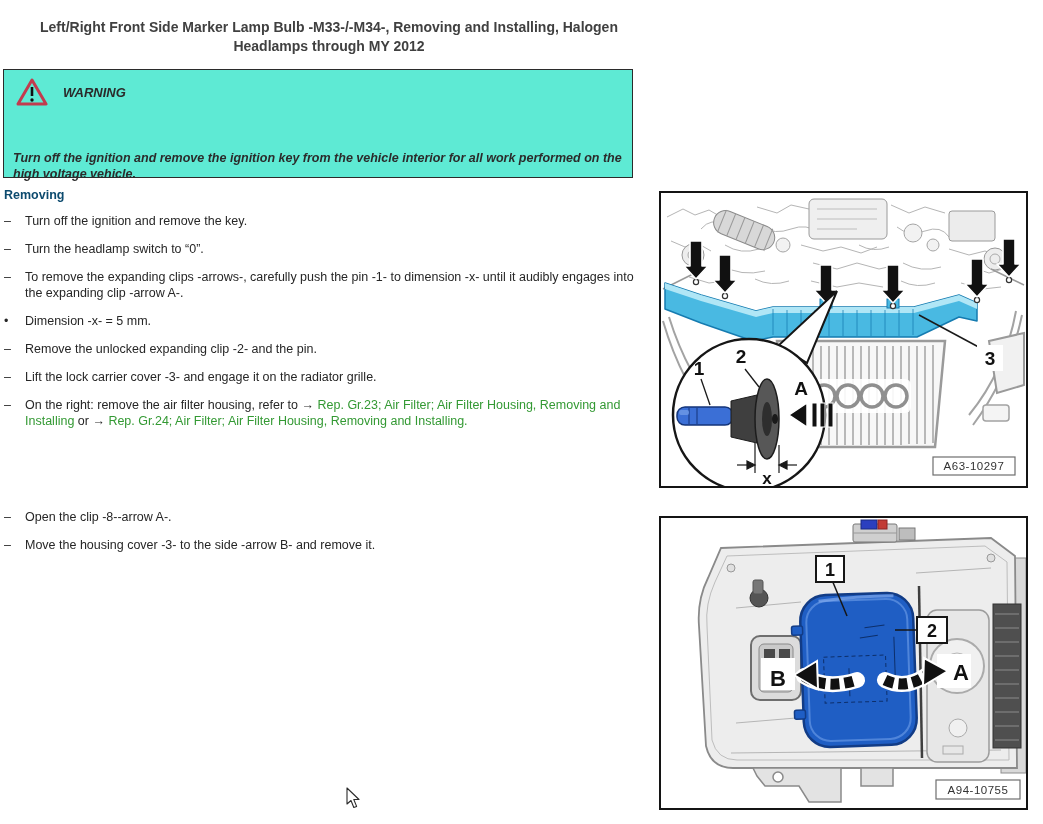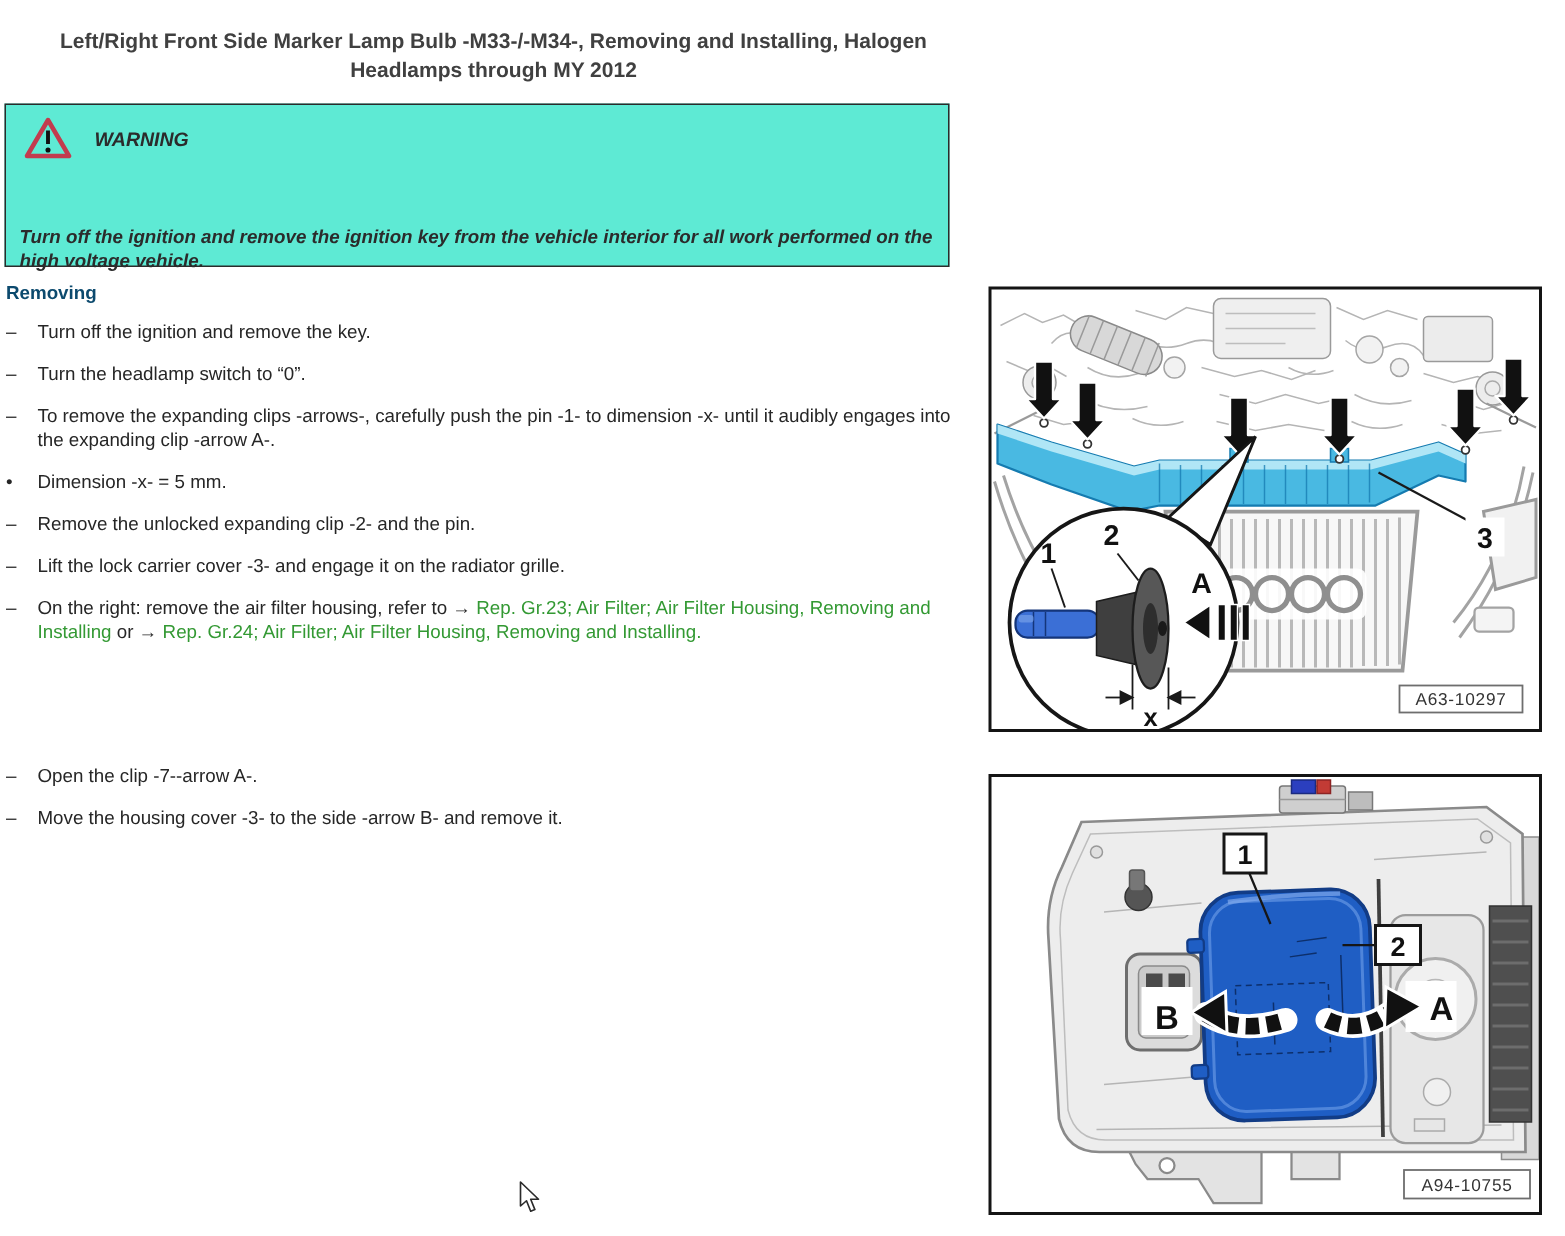--- a/index.html
+++ b/index.html
@@ -76,21 +76,21 @@
       <span class="stext"><span>Lift the lock carrier cover -3- and engage it on the radiator grille.</span></span>
     </div>
     <div class="step">
       <span class="bullet">–</span>
       <span class="stext"><span>On the right: remove the air filter housing, refer to → </span><span class="xlink">Rep. Gr.23; Air Filter; Air Filter Housing, Removing and Installing</span><span> or → </span><span class="xlink">Rep. Gr.24; Air Filter; Air Filter Housing, Removing and Installing.</span></span>
     </div>
   </div>
 <div class="abs steps" id="steps2">
     <div class="step">
       <span class="bullet">–</span>
-      <span class="stext"><span>Open the clip -7--arrow A-.</span></span>
+      <span class="stext"><span>Open the clip -8--arrow A-.</span></span>
     </div>
     <div class="step">
       <span class="bullet">–</span>
       <span class="stext"><span>Move the housing cover -3- to the side -arrow B- and remove it.</span></span>
     </div>
   </div>
 
 <div class="abs figure" id="fig1">
 <svg width="365" height="293" viewBox="0 0 365 293">
 

